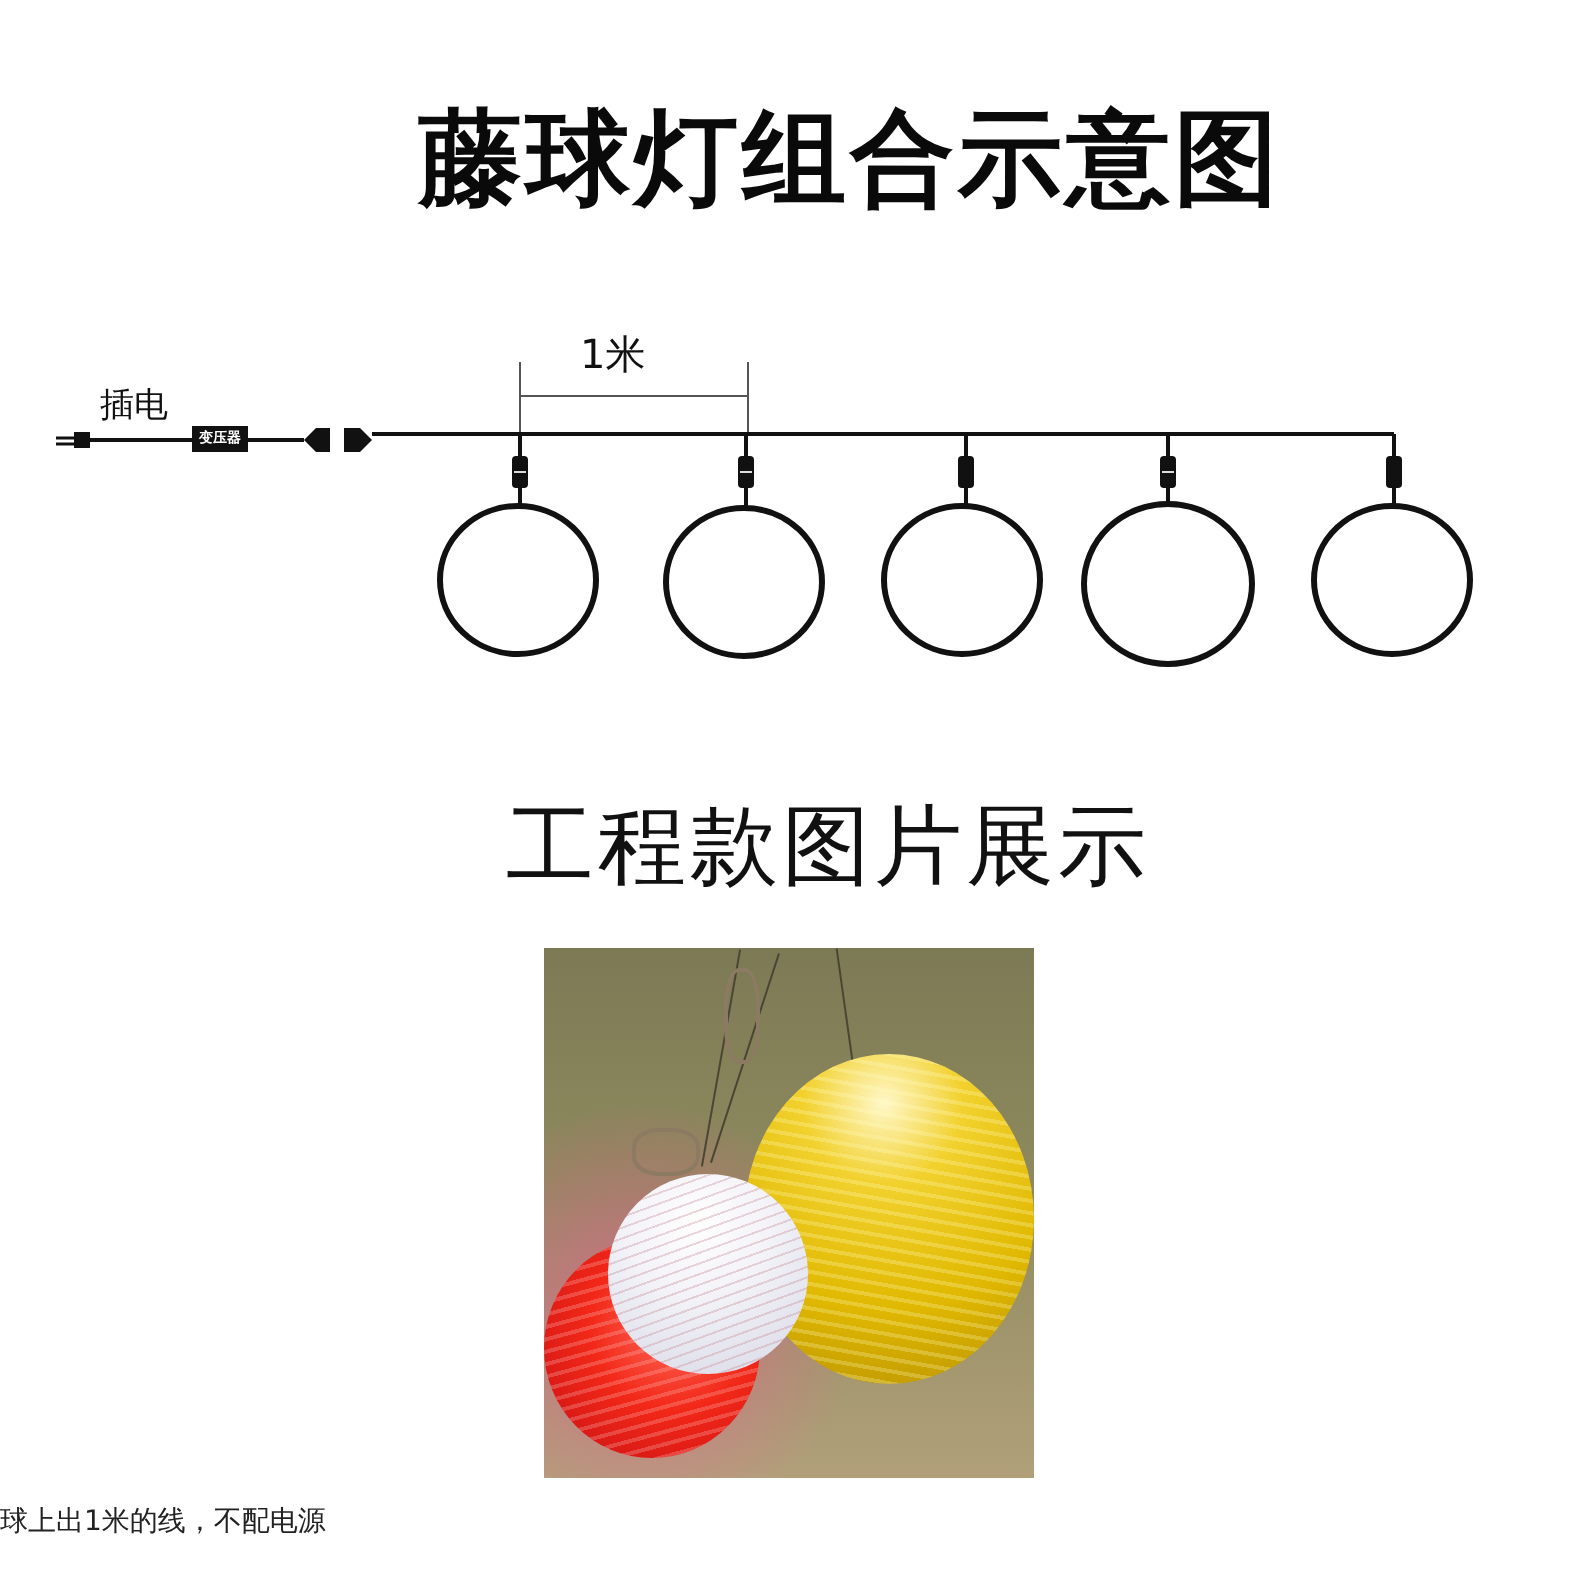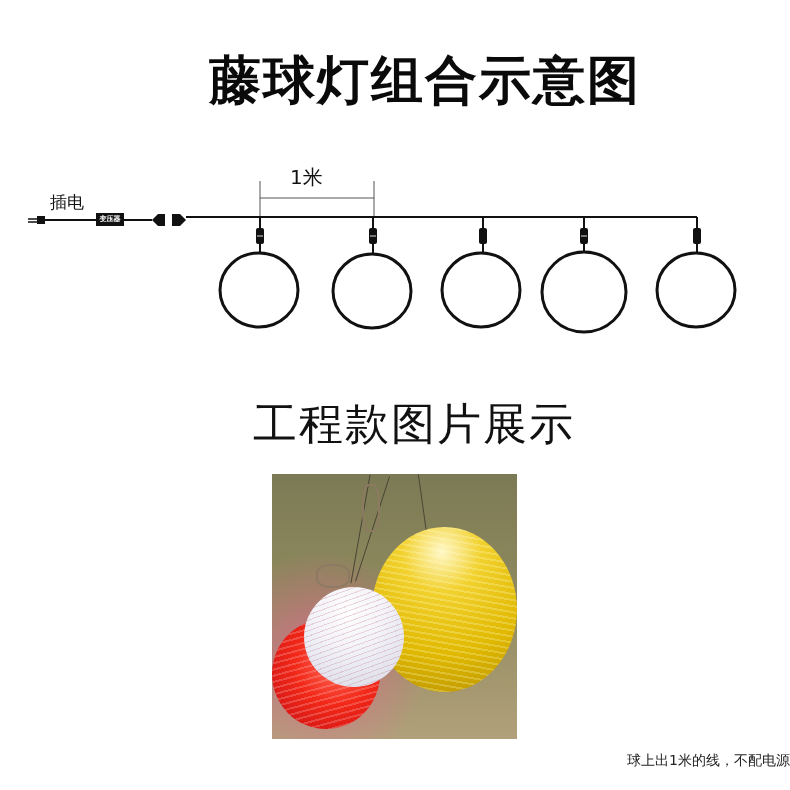--- a/index.html
+++ b/index.html
@@ -5,21 +5,21 @@
     html, body { margin: 0; padding: 0; background: #ffffff; }
     body { width: 790px; height: 790px; position: relative; overflow: hidden;
            font-family: "DejaVu Sans", "Liberation Sans", sans-serif; color: #111; }
     .abs { position: absolute; }
     .title { left: 0; width: 850px; top: 48px; text-align: center; font-size: 52px;
              font-weight: bold; letter-spacing: 2px; line-height: 64px; color: #0a0a0a; }
     .subtitle { left: 0; width: 828px; top: 396px; text-align: center; font-size: 44px;
                 font-weight: normal; letter-spacing: 2px; line-height: 56px; color: #111; }
     .plug-label { left: 50px; top: 191px; font-size: 17px; color: #111; font-family: Liberation Serif, serif; }
     .meter-label { left: 290px; top: 164px; font-size: 20px; color: #111; }
-    .caption { left: 0; width: 790px; top: 752px; text-align: right; font-size: 14px; color: #222; }
+    .caption { left: 0; width: 790px; top: 752px; text-align: left; font-size: 14px; color: #222; }
     .transformer { left: 96px; top: 213px; width: 28px; height: 13px; background: #111;
                    color: #fff; font-size: 7px; line-height: 13px; text-align: center; font-weight: bold; }
     svg.diagram { left: 0; top: 0; width: 790px; height: 400px; }
     .photo { left: 272px; top: 474px; width: 245px; height: 265px; overflow: hidden;
              background:
                radial-gradient(circle at 20% 70%, rgba(255,80,160,0.55), rgba(255,80,160,0) 40%),
                linear-gradient(180deg, #7c7a55 0%, #8f8a5e 45%, #b1a07a 100%); }
     .ball { position: absolute; border-radius: 50%; }
     .ball.yellow { left: 100px; top: 53px; width: 145px; height: 165px;
                    background:

